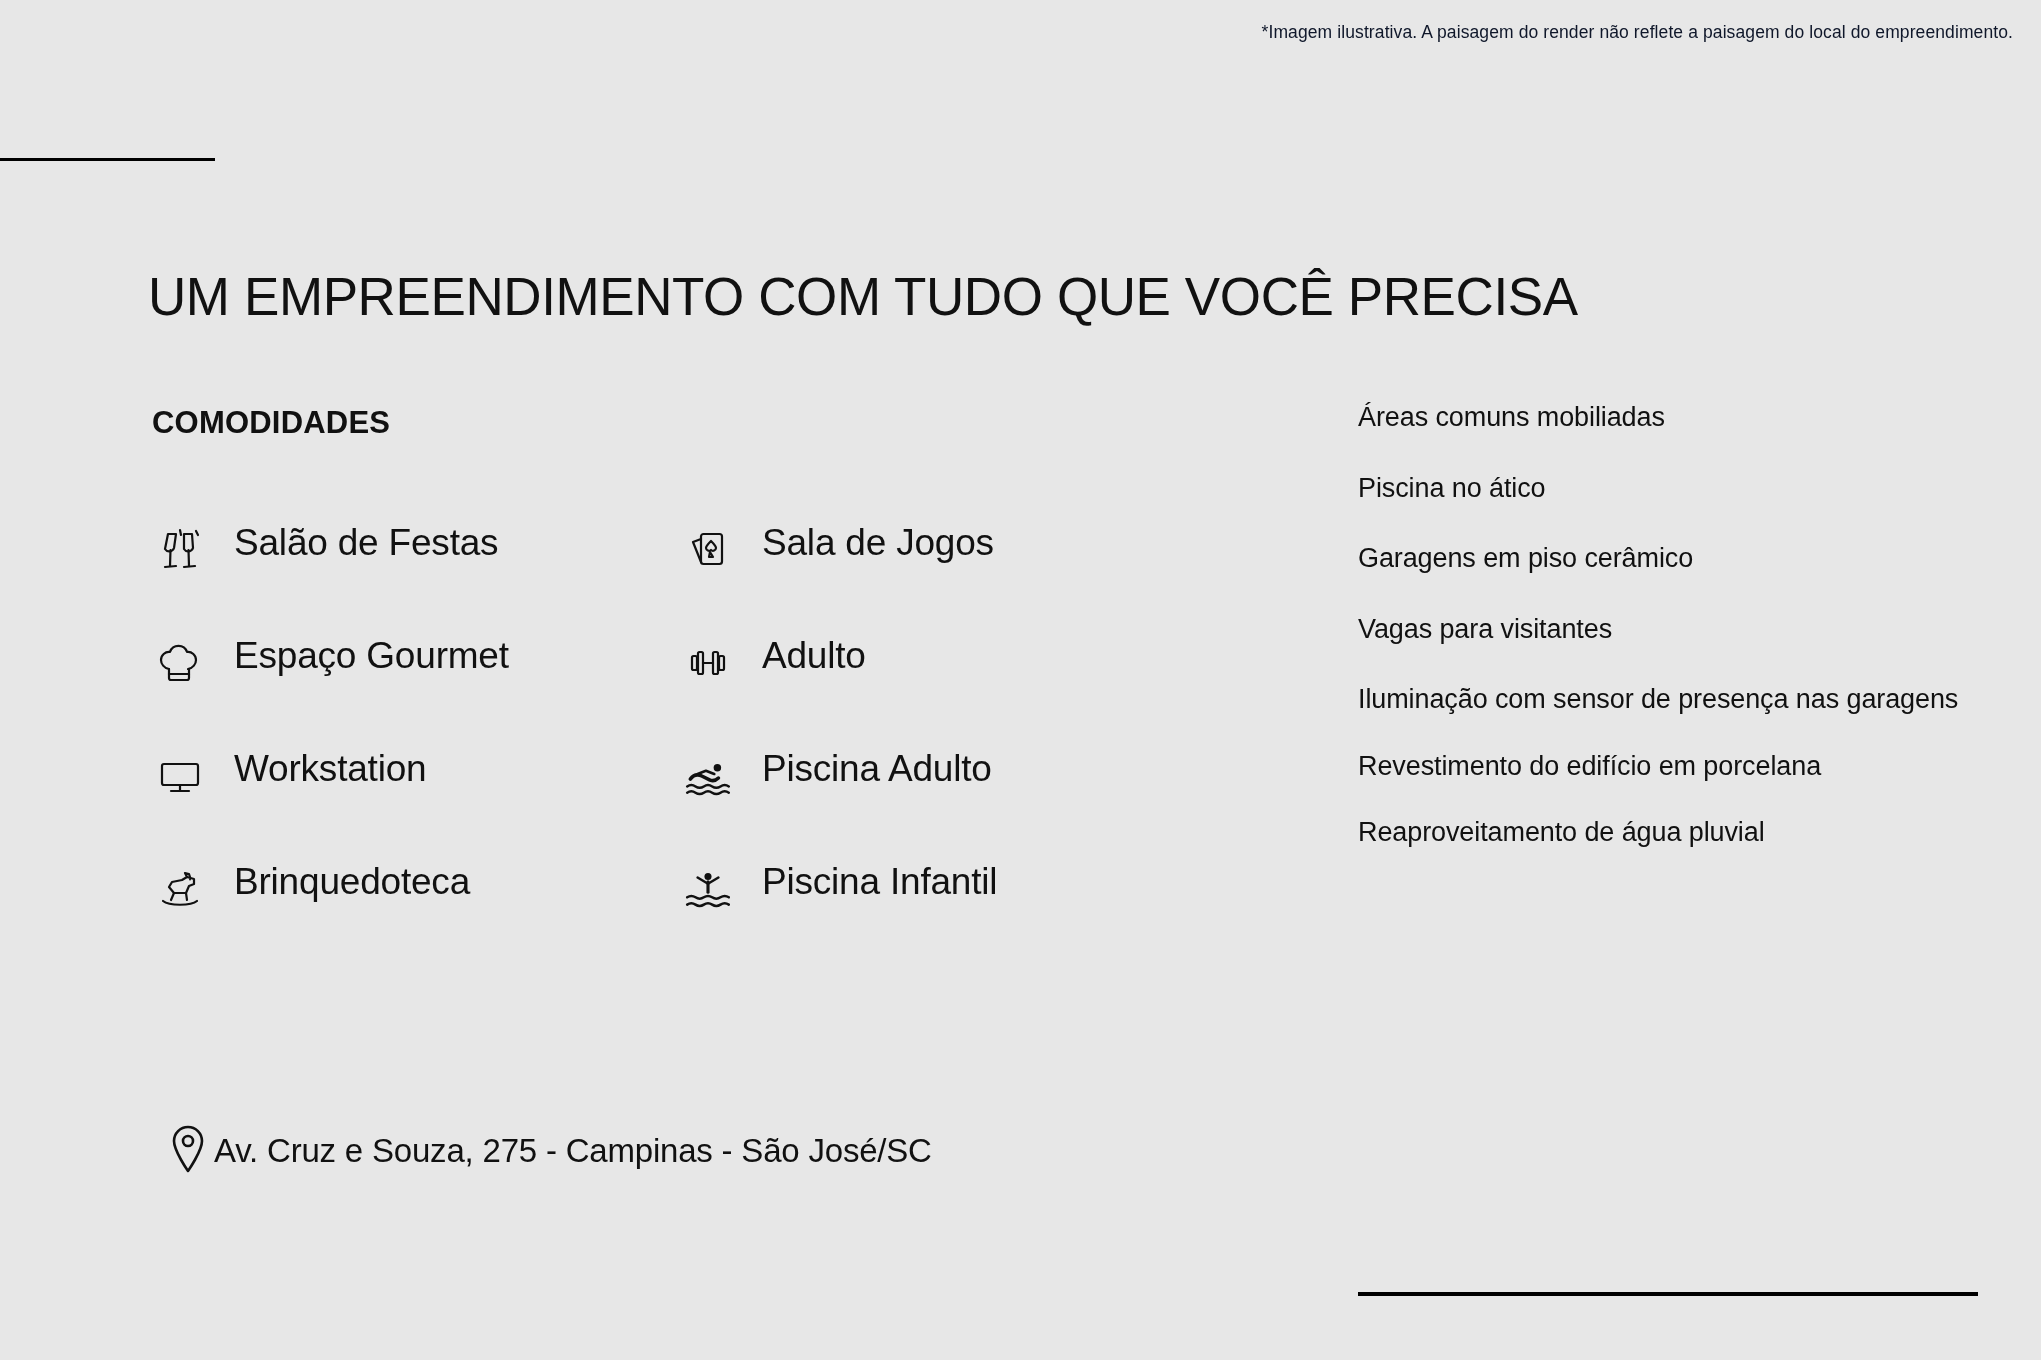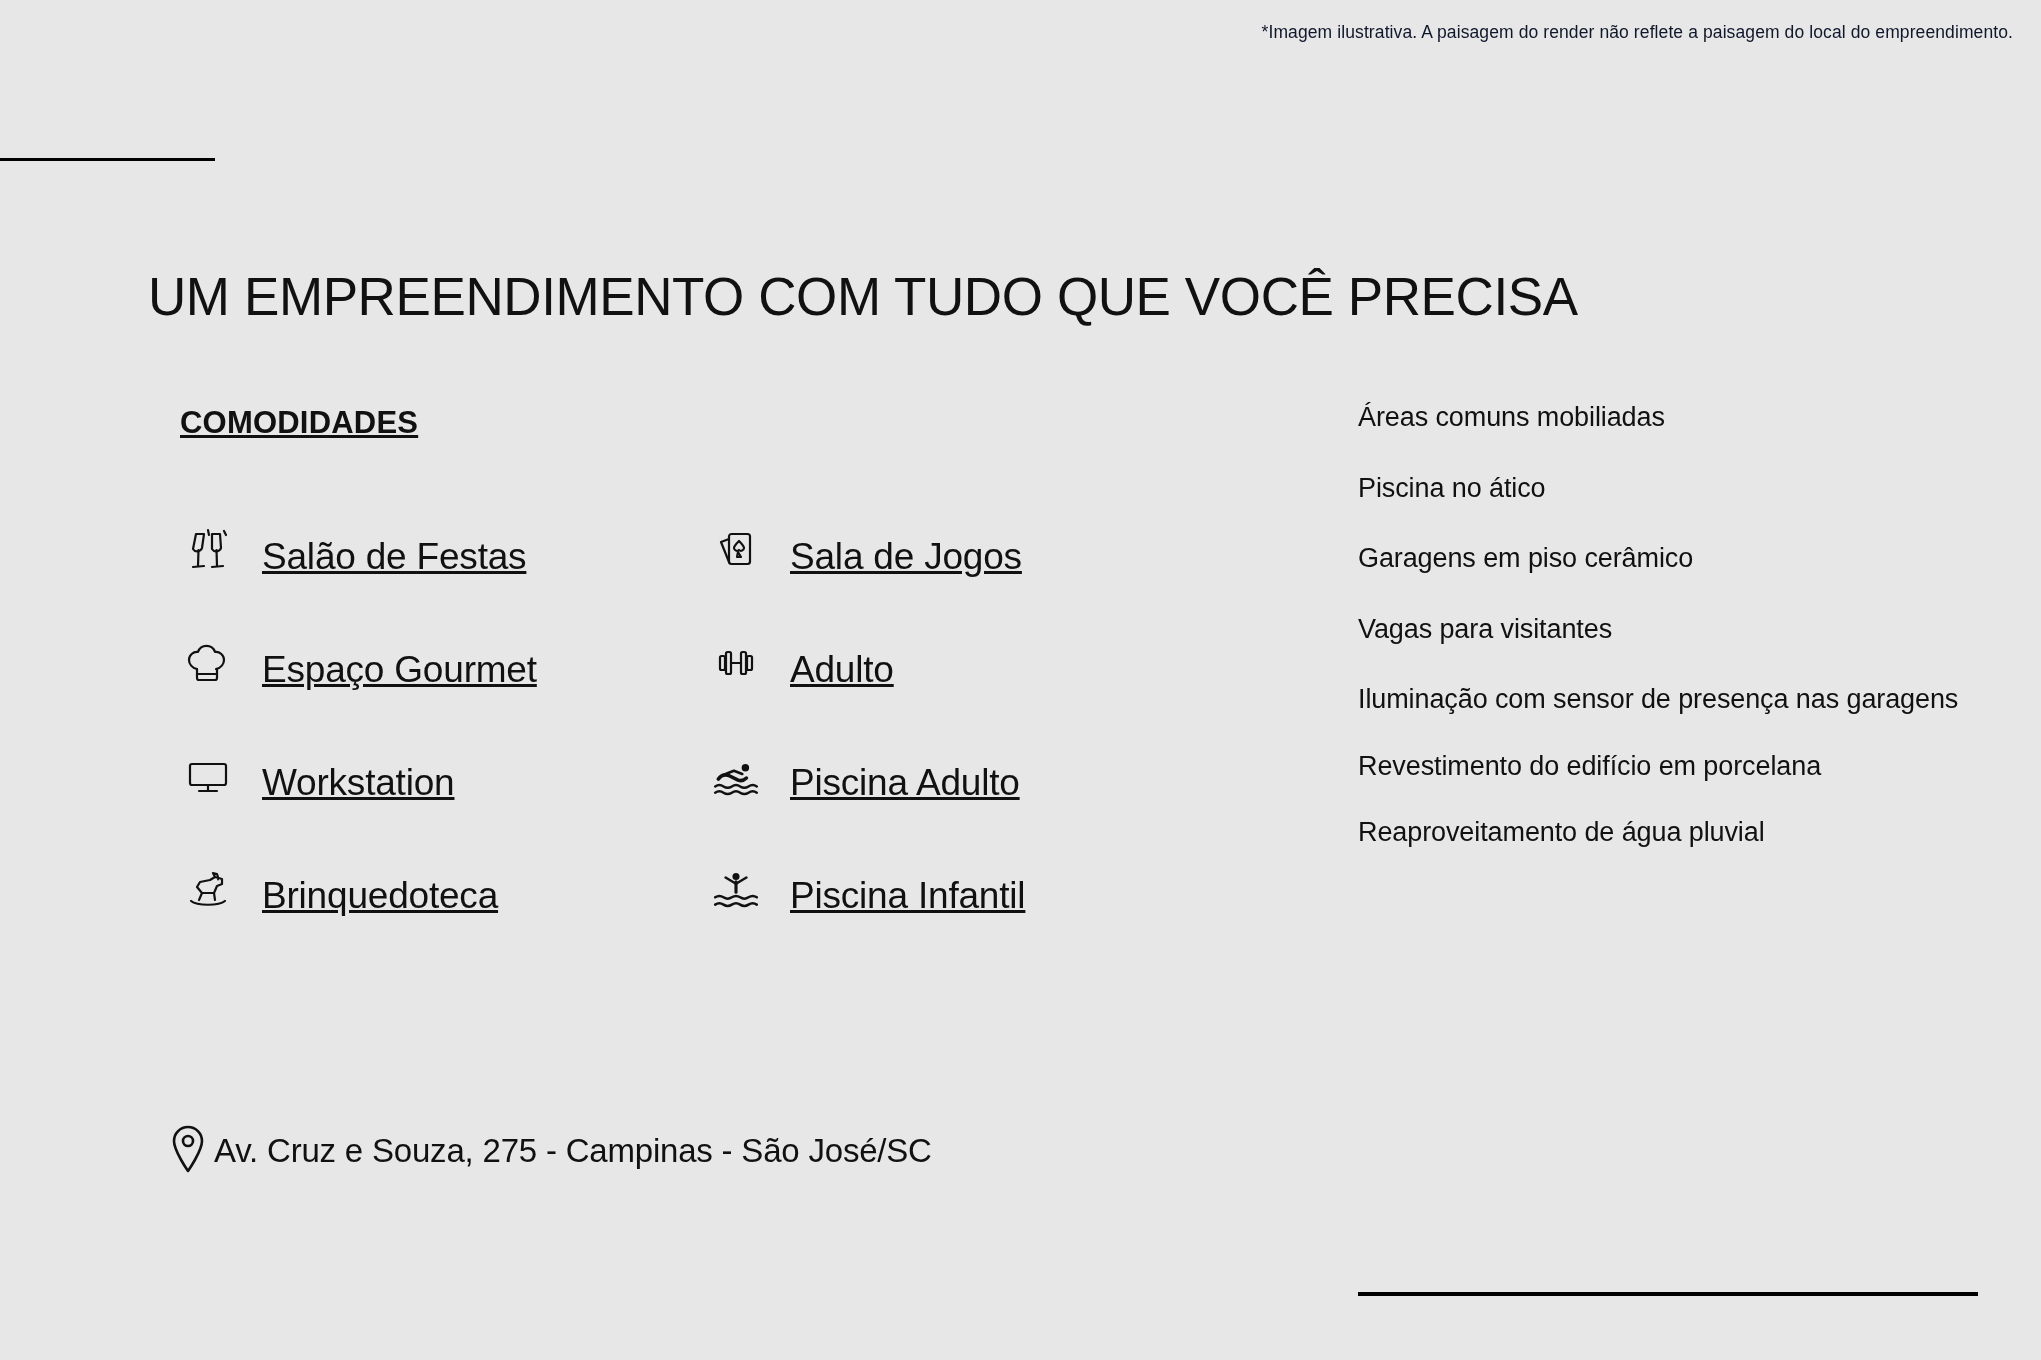--- a/index.html
+++ b/index.html
@@ -48,41 +48,40 @@
     line-height: 1.1;
     letter-spacing: -0.4px;
     white-space: nowrap;
   }
   .heading .light { font-weight: 400; }
   .heading .bold  { font-weight: 400; }
 
   
   .left-col {
     position: absolute;
-    left: 180px;
+    left: 152px;
     top: 405px;
     width: 1150px;
-    text-decoration: underline;
   }
   .section-title {
     font-size: 31px;
     font-weight: 700;
     letter-spacing: 0.2px;
     margin: 0 0 52px 0;
   }
 
   .amenities-grid {
     display: grid;
     grid-template-columns: 520px 520px;
     grid-auto-rows: 113px;
     align-items: center;
   }
   .amenity {
     display: flex;
-    align-items: flex-end;
+    align-items: flex-start;
     gap: 26px;
   }
   .amenity .ico {
     width: 56px;
     height: 56px;
     flex: 0 0 56px;
     display: flex;
     align-items: center;
     justify-content: center;
   }

